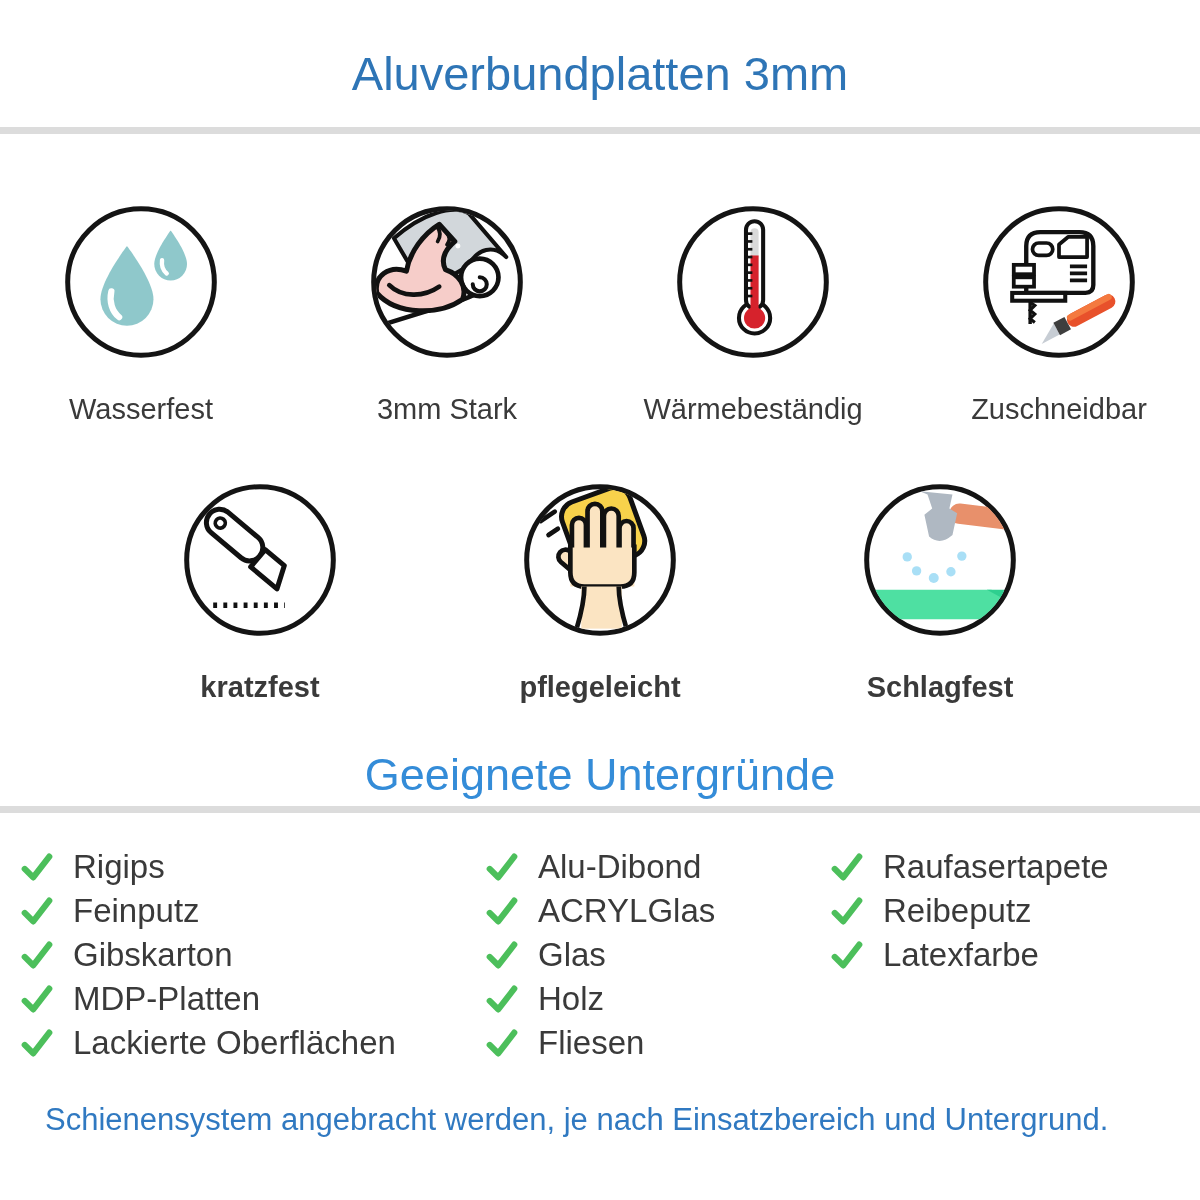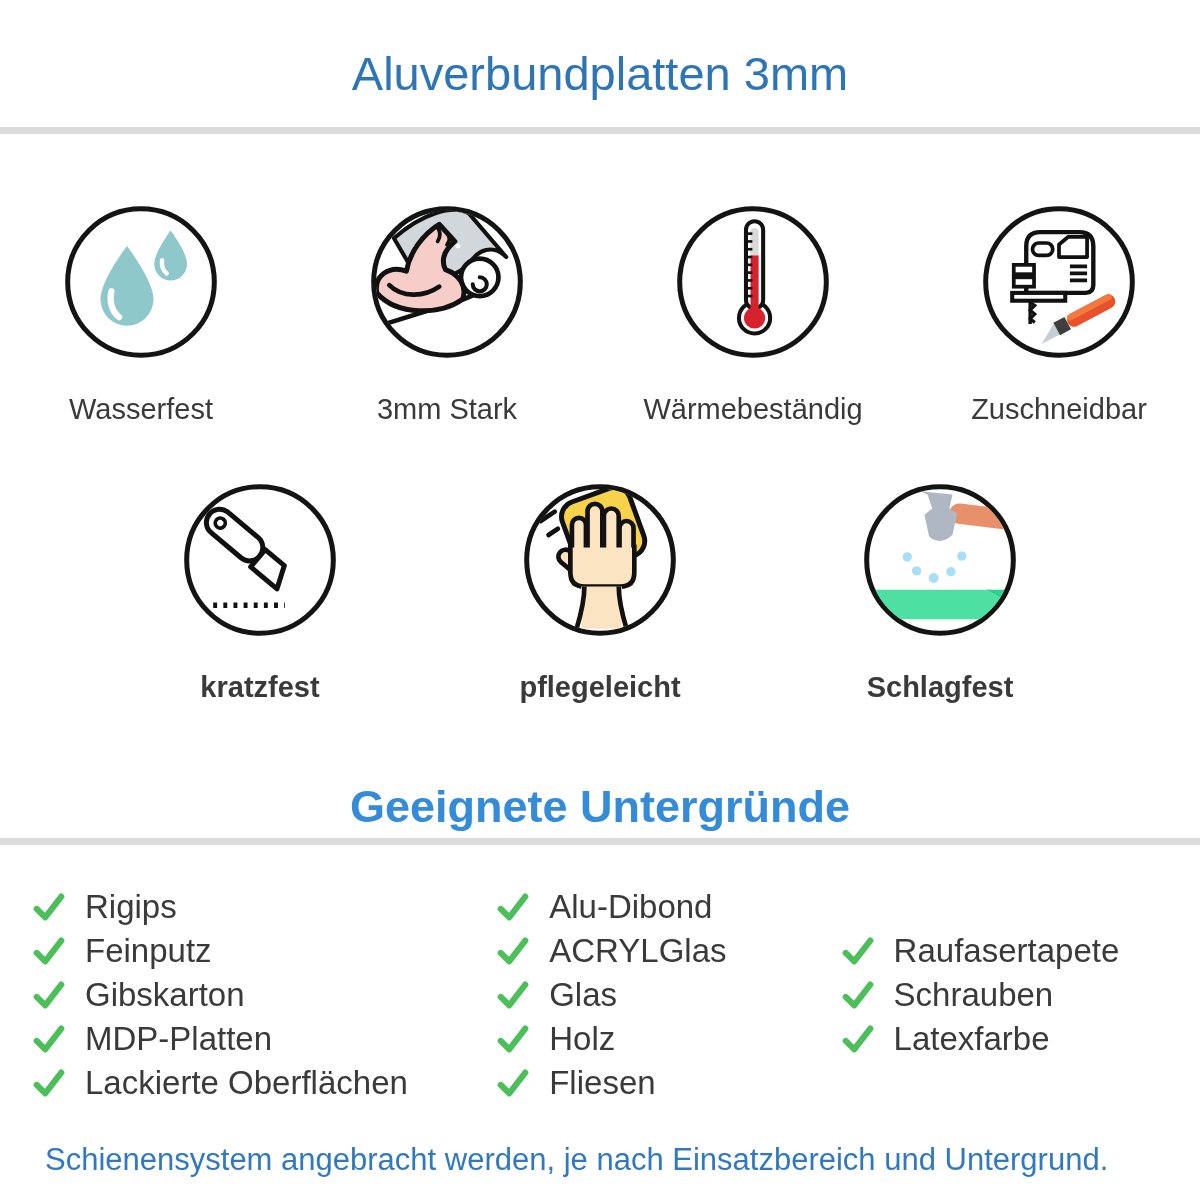--- a/index.html
+++ b/index.html
@@ -13,24 +13,24 @@
     font-size:47px;font-weight:400;color:#2E75B6;line-height:77px;
   }
   .divider{height:7px;background:#DCDCDC;width:100%;}
   .features-row{display:flex;}
   .row-1{margin-top:70px;padding:0 30px;justify-content:space-between;}
   .row-2{margin-top:56px;justify-content:center;gap:118px;font-weight:bold;}
   .feature{width:222px;display:flex;flex-direction:column;align-items:center;}
   .icon-circle{width:156px;height:156px;display:block;}
   .feature-label{margin-top:33px;font-size:29px;color:#3A3A3A;white-space:nowrap;}
   .subtitle{
-    margin:72px 0 0;text-align:center;
-    font-size:45px;font-weight:700;color:#348CD8;line-height:62px;
+    margin:40px 0 0;text-align:center;
+    font-size:45px;font-weight:400;color:#348CD8;line-height:62px;
   }
-  .substrates{display:flex;margin-top:40px;padding-left:32px;align-items:center;}
+  .substrates{display:flex;margin-top:32px;padding-left:20px;align-items:flex-start;}
   .sub-col{display:flex;flex-direction:column;}
   .col-0{width:465px;}
   .col-1{width:345px;}
   .col-2{width:360px;}
   .check-item{display:flex;align-items:center;height:44px;}
   .check-item svg{flex:0 0 auto;margin-right:19px;}
   .check-label{font-size:33px;color:#3A3A3A;white-space:nowrap;}
   .footer{margin-top:34px;padding:0 45px;}
   .footer-line{font-size:31px;color:#3079C1;line-height:42px;white-space:nowrap;}
 </style>
@@ -273,21 +273,21 @@
     <div class="check-item">
       <svg width="34" height="34" viewBox="0 0 36 36">
           <path d="M5 20 L14 29 L31 7" stroke="#4CBF5B" stroke-width="6.5" fill="none" stroke-linecap="round" stroke-linejoin="round"></path>
         </svg>
       <span class="check-label">Raufasertapete</span>
     </div>
     <div class="check-item">
       <svg width="34" height="34" viewBox="0 0 36 36">
           <path d="M5 20 L14 29 L31 7" stroke="#4CBF5B" stroke-width="6.5" fill="none" stroke-linecap="round" stroke-linejoin="round"></path>
         </svg>
-      <span class="check-label">Schrauben</span>
+      <span class="check-label">Reibeputz</span>
     </div>
     <div class="check-item">
       <svg width="34" height="34" viewBox="0 0 36 36">
           <path d="M5 20 L14 29 L31 7" stroke="#4CBF5B" stroke-width="6.5" fill="none" stroke-linecap="round" stroke-linejoin="round"></path>
         </svg>
       <span class="check-label">Latexfarbe</span>
     </div>
   </div>
 </div>
 

